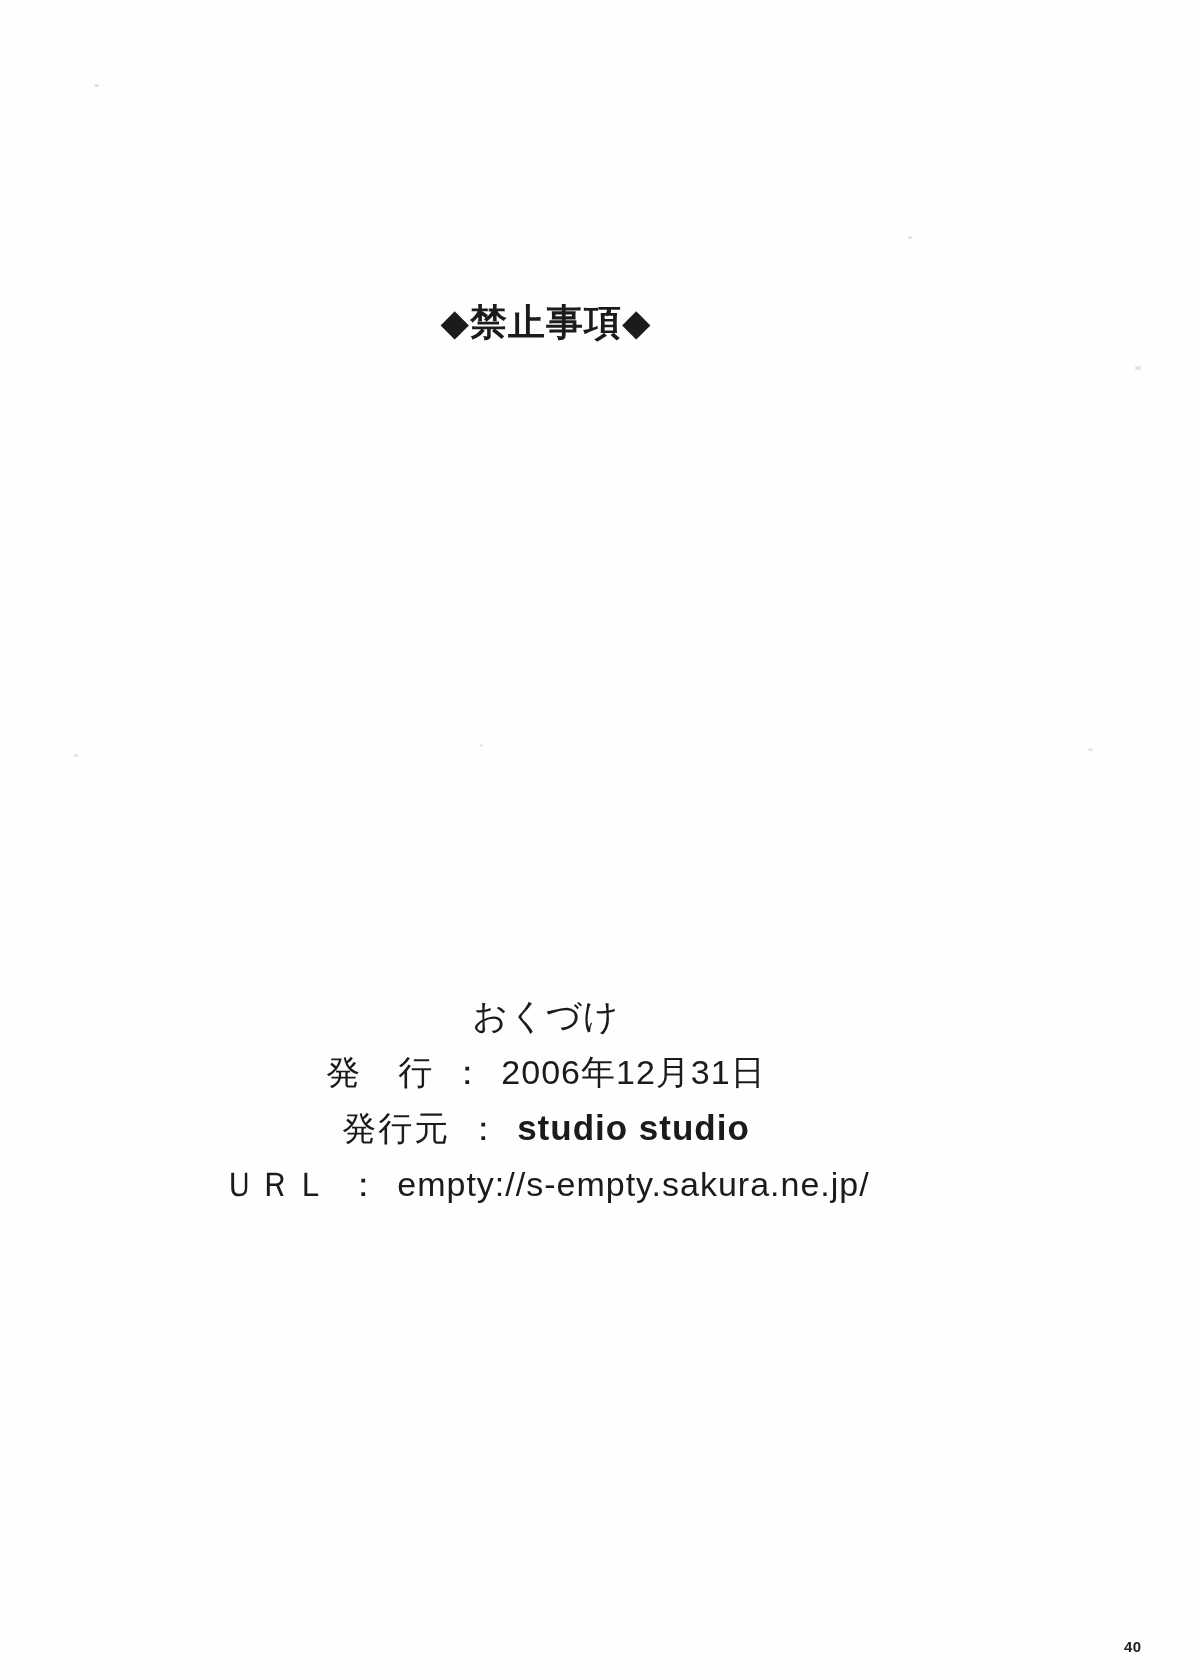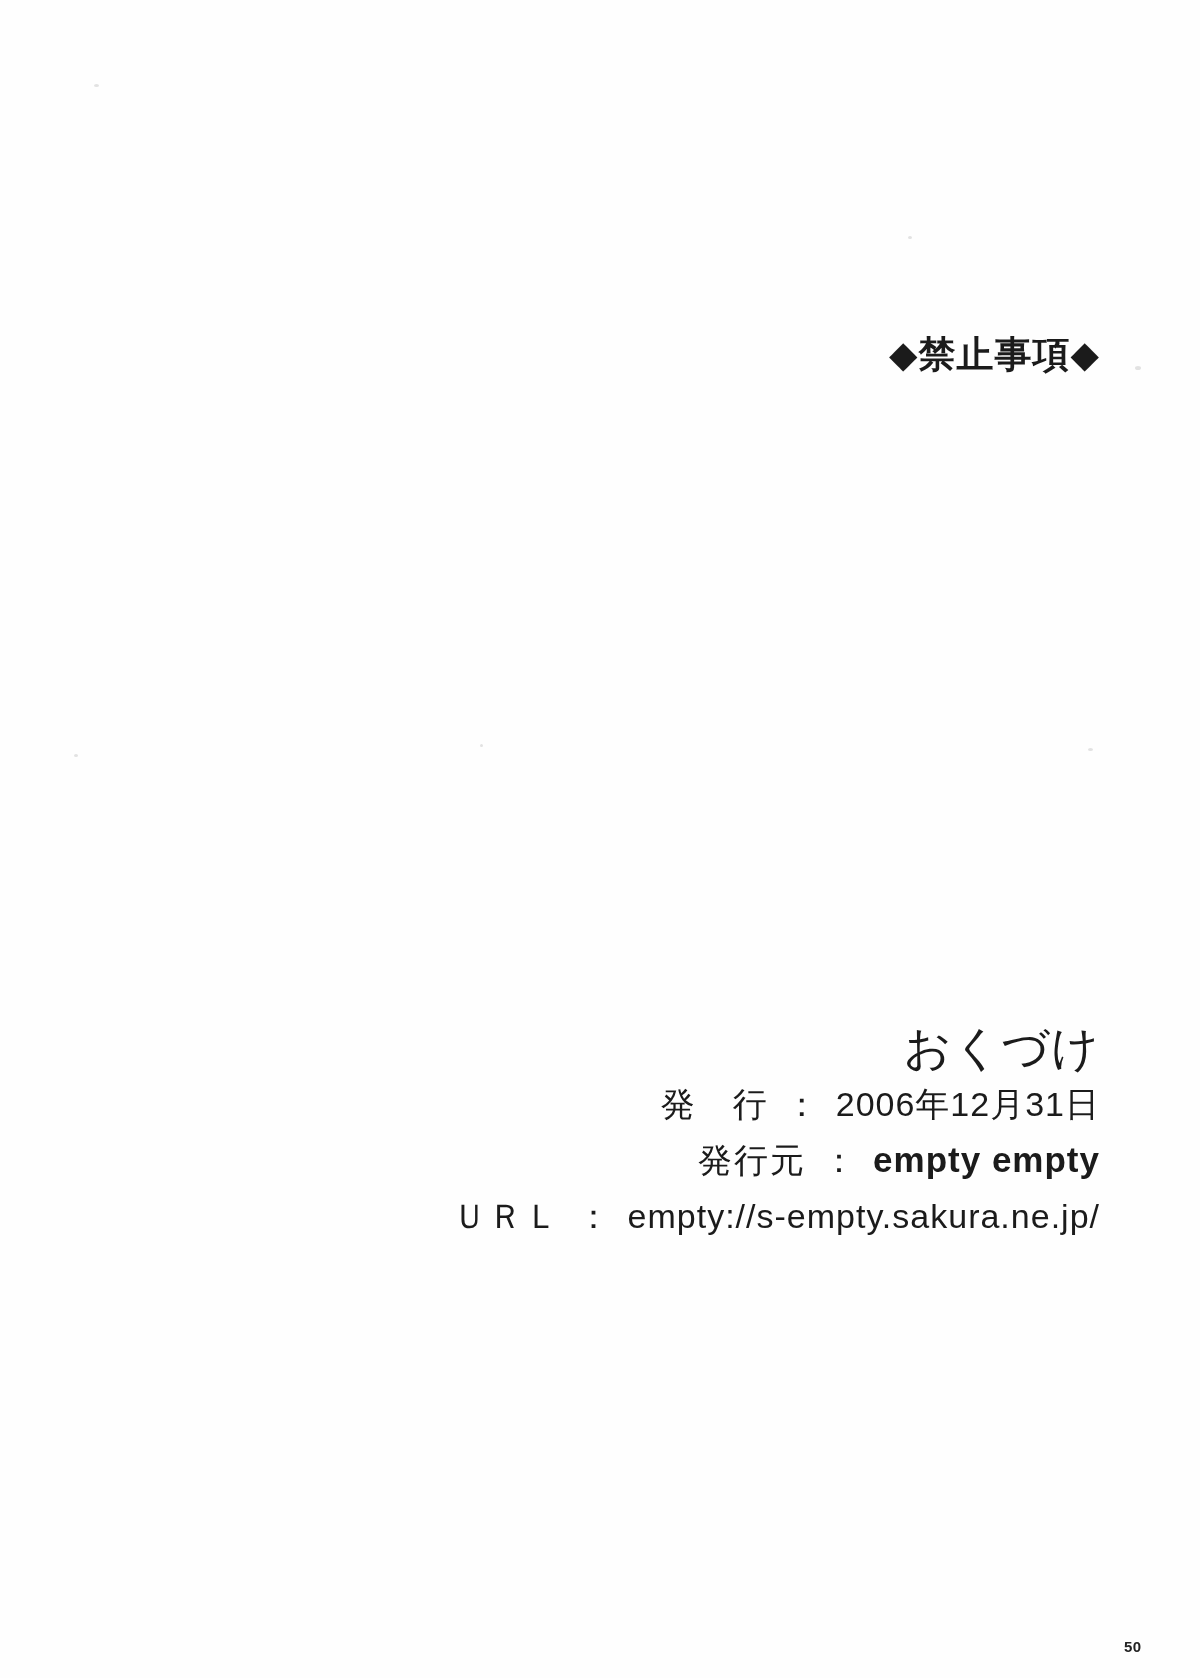--- a/index.html
+++ b/index.html
@@ -13,44 +13,43 @@
     height: 1678px;
     margin: 0 auto;
     background: #fefefe;
     overflow: hidden;
     font-family: "Liberation Sans", "DejaVu Sans", sans-serif;
     color: #1b1b1b;
   }
   
   .content-col {
     position: absolute;
-    left: 8px;
+    left: 0;
     width: 1092px;
-    text-align: right;
-    margin-top: 32px;
+    text-align: center;
   }
   .prohibitions {
     top: 296px;
     font-size: 34px;
     line-height: 53px;
     letter-spacing: 0.5px;
   }
   .prohibitions .heading {
     font-size: 37px;
     font-weight: 600;
     letter-spacing: 1px;
   }
   .colophon {
     top: 988px;
     font-size: 34px;
     line-height: 56px;
     letter-spacing: 1px;
   }
   .colophon .title {
-    font-size: 47px;
+    font-size: 35px;
   }
   .entry .sep {
     margin: 0 16px;
   }
   .entry .label {
     letter-spacing: 2px;
   }
   .value-latin-bold {
     font-weight: 700;
     font-size: 35px;
@@ -89,30 +88,30 @@
   </section>
 
   <section class="content-col colophon">
     <div class="title">おくづけ</div>
 
     <div class="entry">
       <span class="label">発　行</span><span class="sep">：</span><span class="value">2006年12月31日</span>
     </div>
 
     <div class="entry">
-      <span class="label">発行元</span><span class="sep">：</span><span class="value value-latin-bold">empty empty</span>
+      <span class="label">発行元</span><span class="sep">：</span><span class="value value-latin-bold">studio studio</span>
     </div>
 
 
     <div class="entry">
       <span class="label">ＵＲＬ</span><span class="sep">：</span><span class="value">empty://s-empty.sakura.ne.jp/</span>
     </div>
   </section>
 
-  <div class="page-number">50</div>
+  <div class="page-number">40</div>
 
   <span class="speck s1"></span>
   <span class="speck s2"></span>
   <span class="speck s3"></span>
   <span class="speck s4"></span>
   <span class="speck s5"></span>
   <span class="speck s6"></span>
 
 </div>
 

